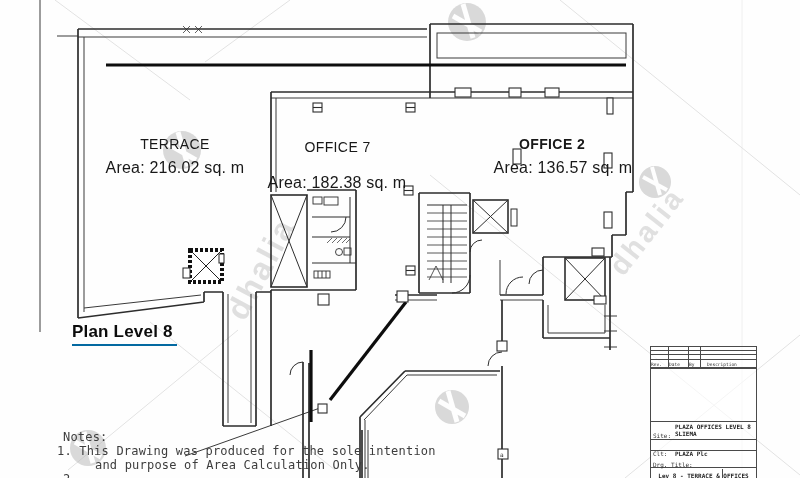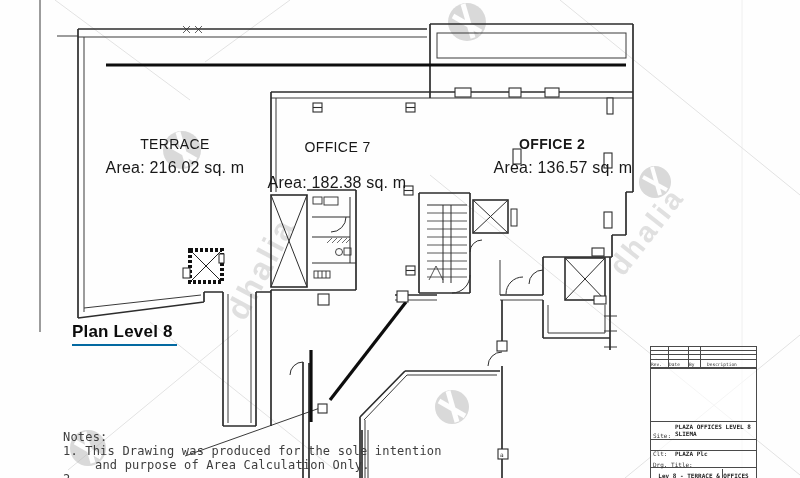--- a/index.html
+++ b/index.html
@@ -209,21 +209,21 @@
   <div class="txt room-area" style="left:258px;top:162px;width:158px;margin-top:12px;">Area: 182.38 sq. m</div>
 
   <div class="txt room-name" style="left:492px;top:136px;width:120px;font-weight:bold;">OFFICE 2</div>
   <div class="txt room-area" style="left:488px;top:159px;width:150px;">Area: 136.57 sq. m</div>
 
   <div class="txt plan-title" style="left:72px;top:322px;">Plan Level 8</div>
 
   <div class="txt door-letter" style="left:500px;top:451px;">a</div>
 
   <div class="txt note" style="left:63px;top:430px;">Notes:</div>
-  <div class="txt note" style="left:63px;top:444px;text-align:right;">1.  This Drawing was produced for the sole intention</div>
+  <div class="txt note" style="left:57px;top:444px;text-align:right;">1.  This Drawing was produced for the sole intention</div>
   <div class="txt note" style="left:95px;top:458px;">and purpose of Area Calculation Only.</div>
   <div class="txt note" style="left:63px;top:472px;">2.</div>
 
   <div id="titleblock">
     <div class="tb-row" style="height:4px;">
       <div class="tb-cell c1"></div>
         <div class="tb-cell c2"></div>
         <div class="tb-cell c3"></div>
         <div class="tb-cell c4"></div>
     </div>

